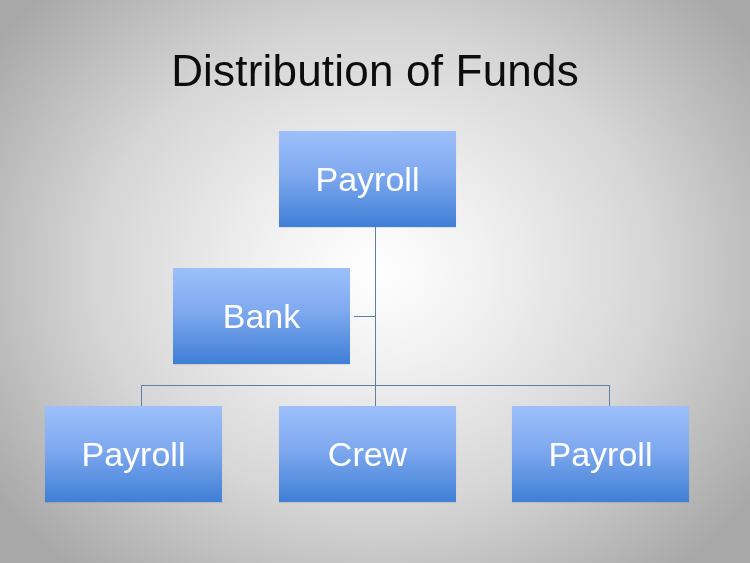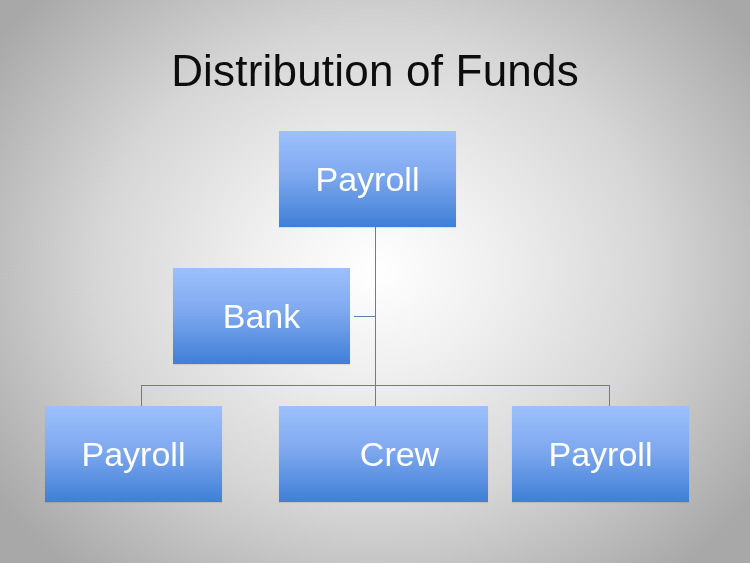--- a/index.html
+++ b/index.html
@@ -41,19 +41,19 @@
 </div>
 
 <div class="node" style="left:148px; top:268px;margin-left:25px;">
   <span>Bank</span>
 </div>
 
 <div class="node" style="left:45px; top:406px;">
   <span>Payroll</span>
 </div>
 
-<div class="node" style="left:279px; top:406px;padding-left:32px;">
+<div class="node" style="left:279px; top:406px;">
   <span>Crew</span>
 </div>
 
 <div class="node" style="left:512px; top:406px;">
   <span>Payroll</span>
 </div>
 
 </body></html>

